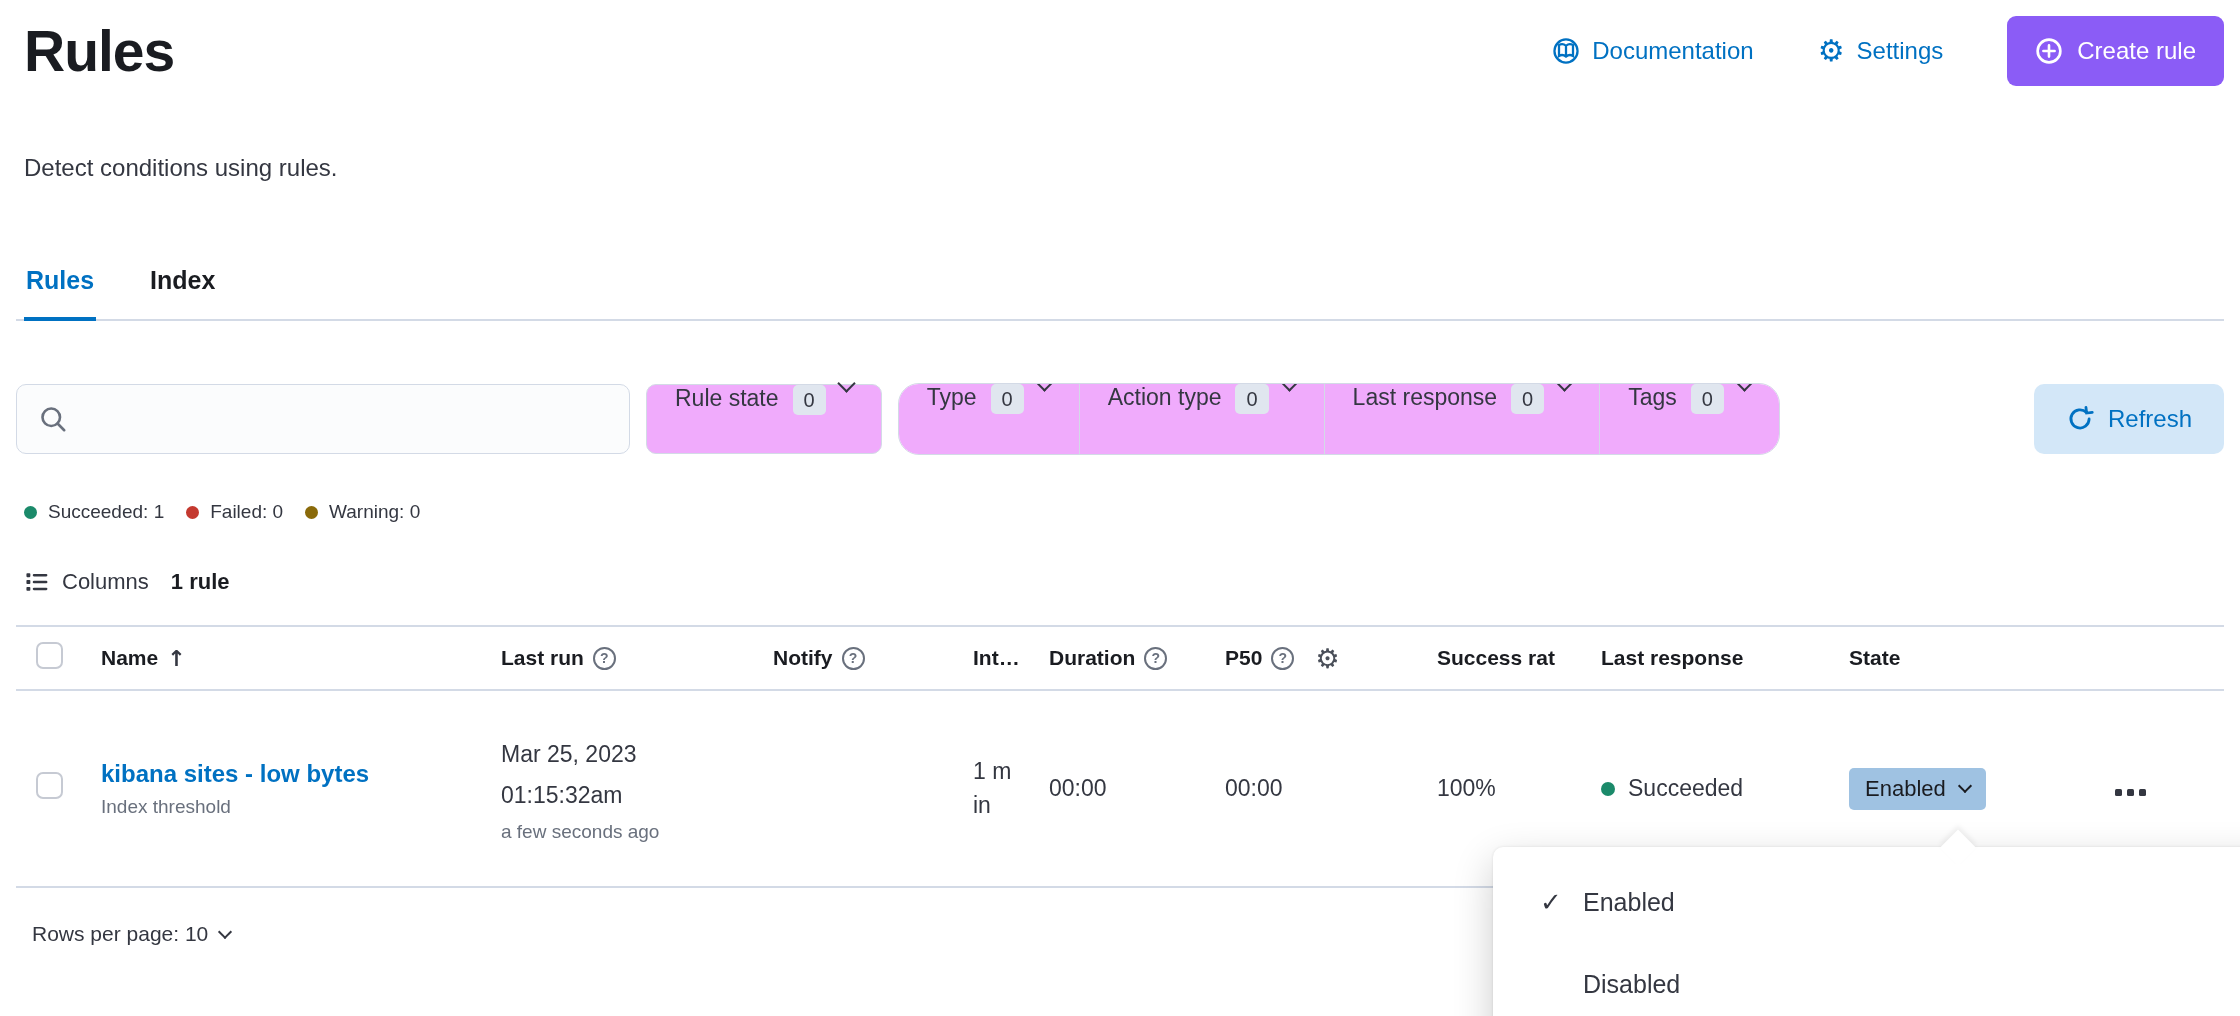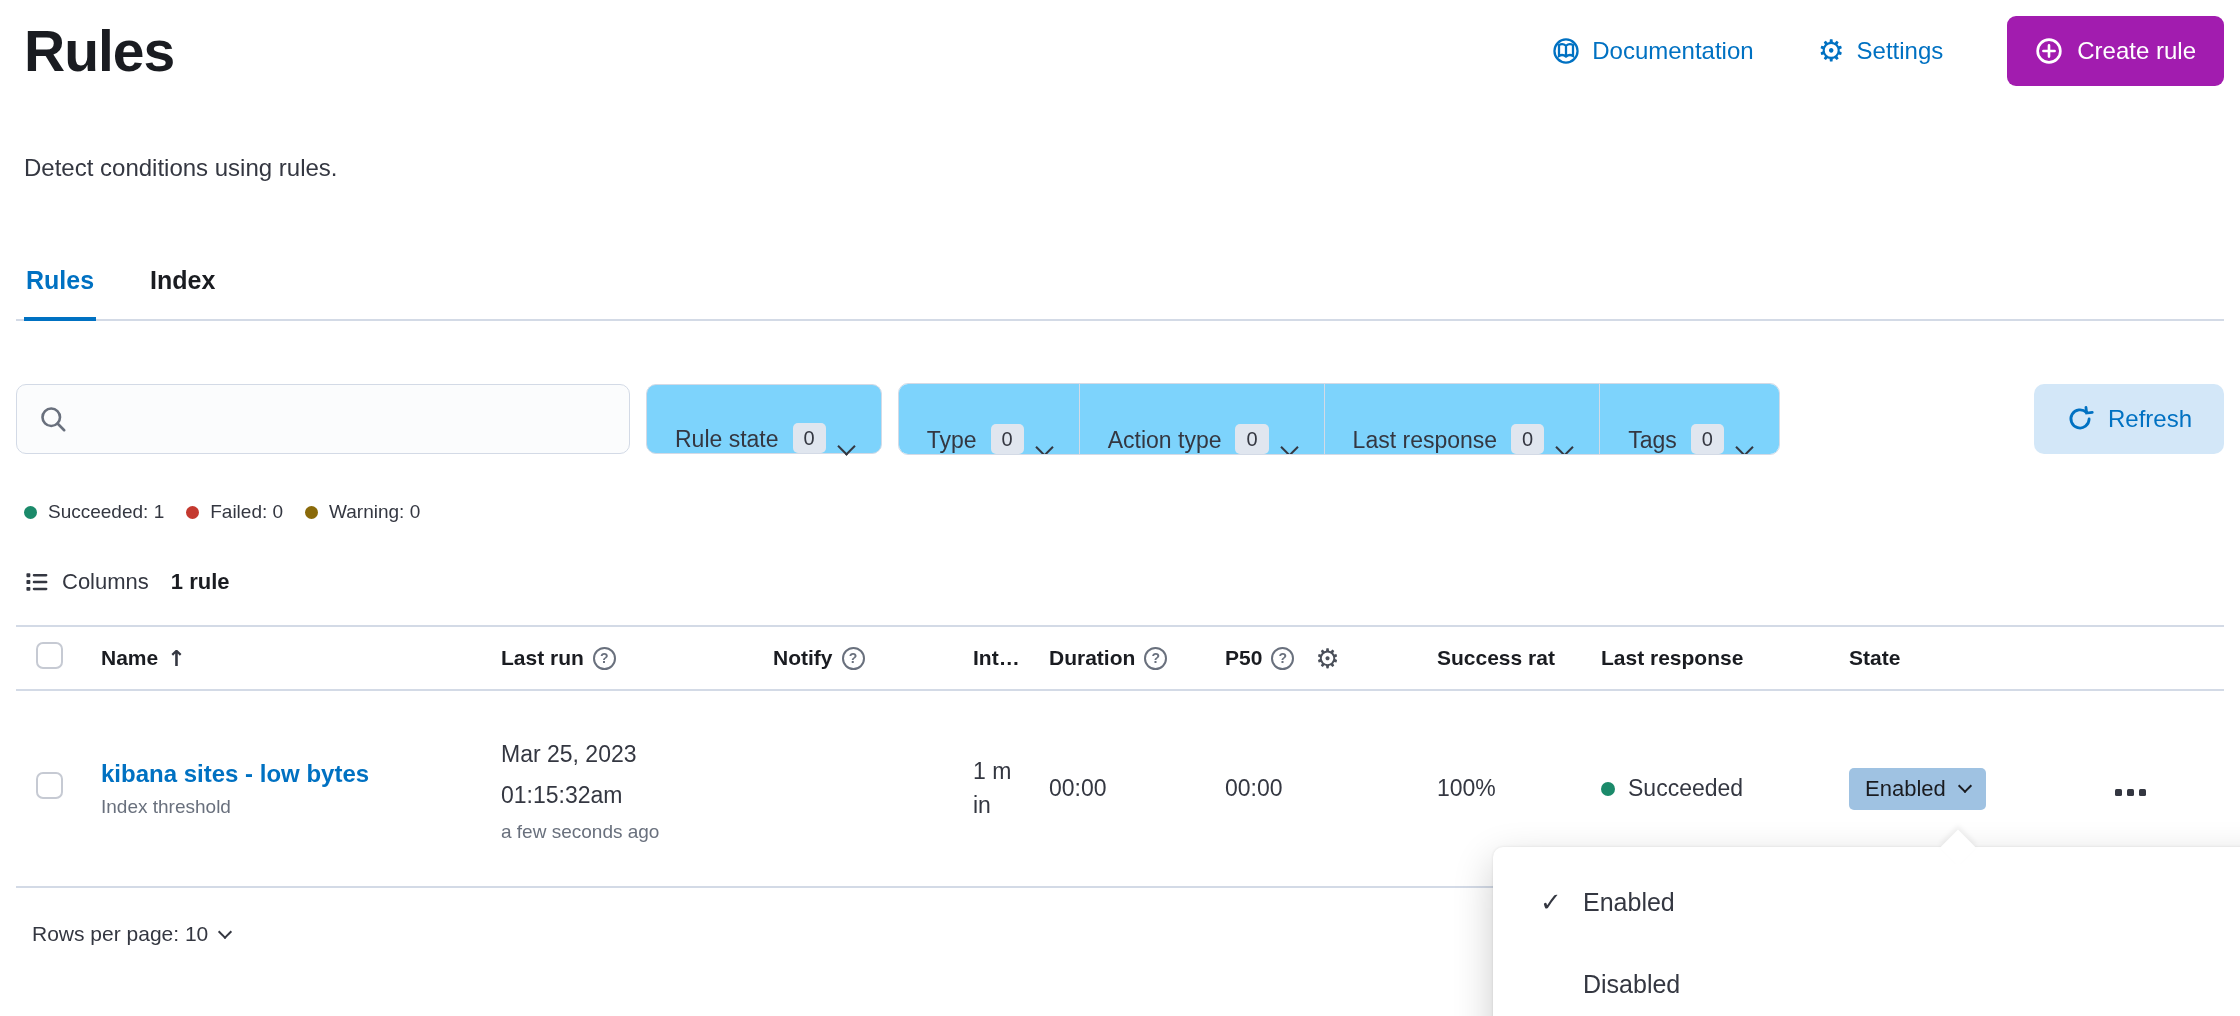--- a/index.html
+++ b/index.html
@@ -12,38 +12,38 @@
     overflow: hidden;
   }
   button { font-family: inherit; }
 
   
   .top { display: flex; justify-content: space-between; align-items: center; padding: 16px 16px 0 24px; }
   .page-title { font-size: 57px; font-weight: 800; color: #1a1c21; letter-spacing: -1px; }
   .top-actions { display: flex; align-items: center; gap: 64px; }
   .hlink { display: flex; align-items: center; gap: 12px; color: #0071c2; font-size: 24px; font-weight: 500; cursor: pointer; text-decoration: none; }
   .icon-gear { font-family: "DejaVu Sans", sans-serif; font-size: 30px; line-height: 1; }
-  .create-btn { display: flex; align-items: center; gap: 14px; background: #a21caf; color: #fff; font-size: 24px; font-weight: 500; border: none; height: 70px; padding: 0 28px; border-radius: 9px; cursor: pointer; }
+  .create-btn { display: flex; align-items: center; gap: 14px; background: #8b5cf6; color: #fff; font-size: 24px; font-weight: 500; border: none; height: 70px; padding: 0 28px; border-radius: 9px; cursor: pointer; }
 
   .subtitle { font-size: 24px; margin: 68px 0 0 24px; color: #343741; }
 
   
   .tabs { display: flex; gap: 52px; margin: 70px 16px 0; padding: 0 8px; border-bottom: 2px solid #d3dae6; }
   .tab { font-size: 25px; font-weight: 700; color: #1a1c21; padding: 14px 2px 22px; cursor: pointer; }
   .tab.active { color: #0071c2; border-bottom: 4px solid #0071c2; margin-bottom: -2px; }
 
   
   .filter-bar { display: flex; align-items: center; gap: 16px; margin: 62px 16px 0; }
   .search { width: 614px; height: 70px; border: 1px solid #d3dae6; border-radius: 10px; background: #fbfcfd; display: flex; align-items: center; gap: 16px; padding: 0 12px 0 22px; }
   .search input { flex: 1; border: none; outline: none; background: transparent; font-size: 23px; font-family: inherit; color: #343741; }
   .search input::placeholder { color: #69707d; opacity: 1; }
 
-  .filter-btn { height: 70px; display: flex; align-items: flex-end; gap: 14px; padding: 0 28px; background: #7dd3fc; border: none; font-size: 23px; font-weight: 500; color: #343741; cursor: pointer; white-space: nowrap; }
+  .filter-btn { height: 70px; display: flex; align-items: flex-start; gap: 14px; padding: 0 28px; background: #f0abfc; border: none; font-size: 23px; font-weight: 500; color: #343741; cursor: pointer; white-space: nowrap; }
   .filter-single { border: 1px solid #d3dae6; border-radius: 10px; }
-  .filter-group { display: flex; border: 1px solid #d3dae6; border-radius: 10px; overflow: hidden; }
+  .filter-group { display: flex; border: 1px solid #d3dae6; border-radius: 21px; overflow: hidden; }
   .filter-group .filter-btn + .filter-btn { border-left: 1px solid #d3dae6; }
   .count-badge { background: #e0e6ef; color: #343741; border-radius: 5px; padding: 5px 11px; font-size: 20px; font-weight: 500; line-height: 1; }
 
   .chev { width: 13px; height: 13px; border-right: 2.5px solid #343741; border-bottom: 2.5px solid #343741; transform: rotate(45deg); display: inline-block; margin-top: -8px; }
   .chev.sm { width: 10px; height: 10px; border-width: 2px; margin-top: -5px; }
 
   .refresh-btn { margin-left: auto; height: 70px; display: flex; align-items: center; gap: 14px; background: #d3e7f8; color: #0071c2; border: none; border-radius: 10px; font-size: 24px; font-weight: 500; padding: 0 32px; cursor: pointer; }
 
   
   .status-row { display: flex; align-items: center; margin: 46px 16px 0 24px; font-size: 19px; gap: 22px; }

